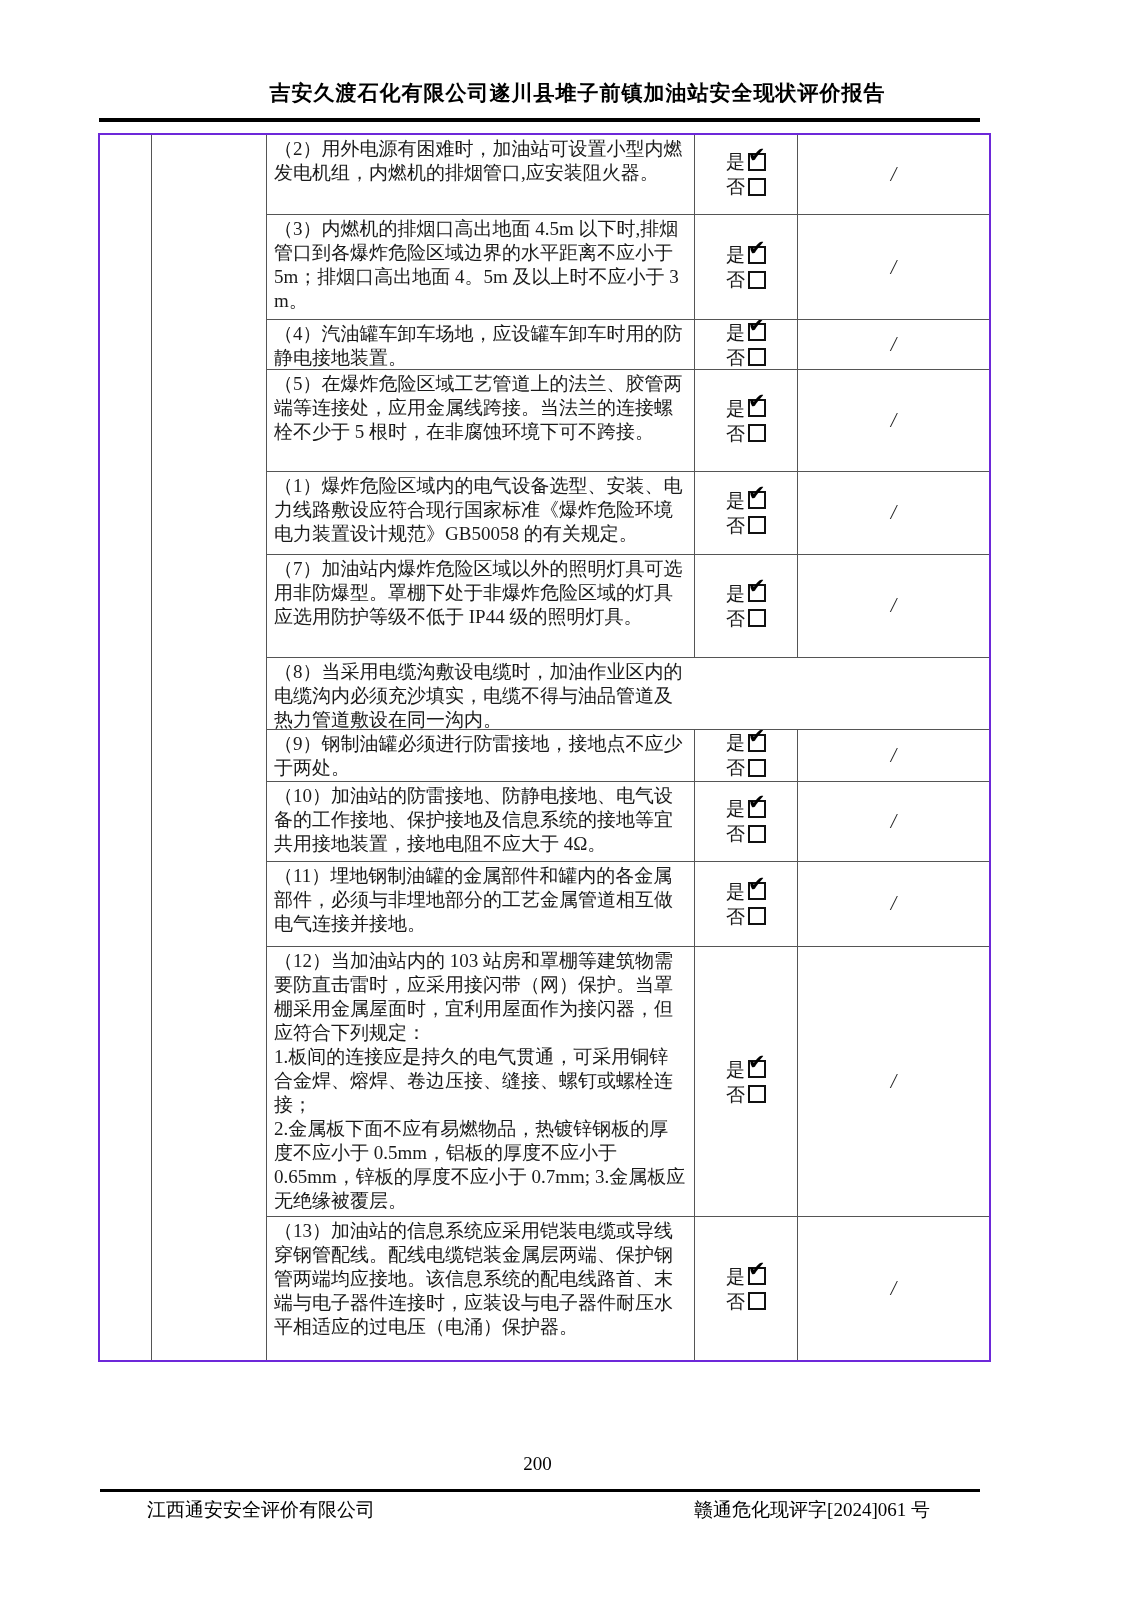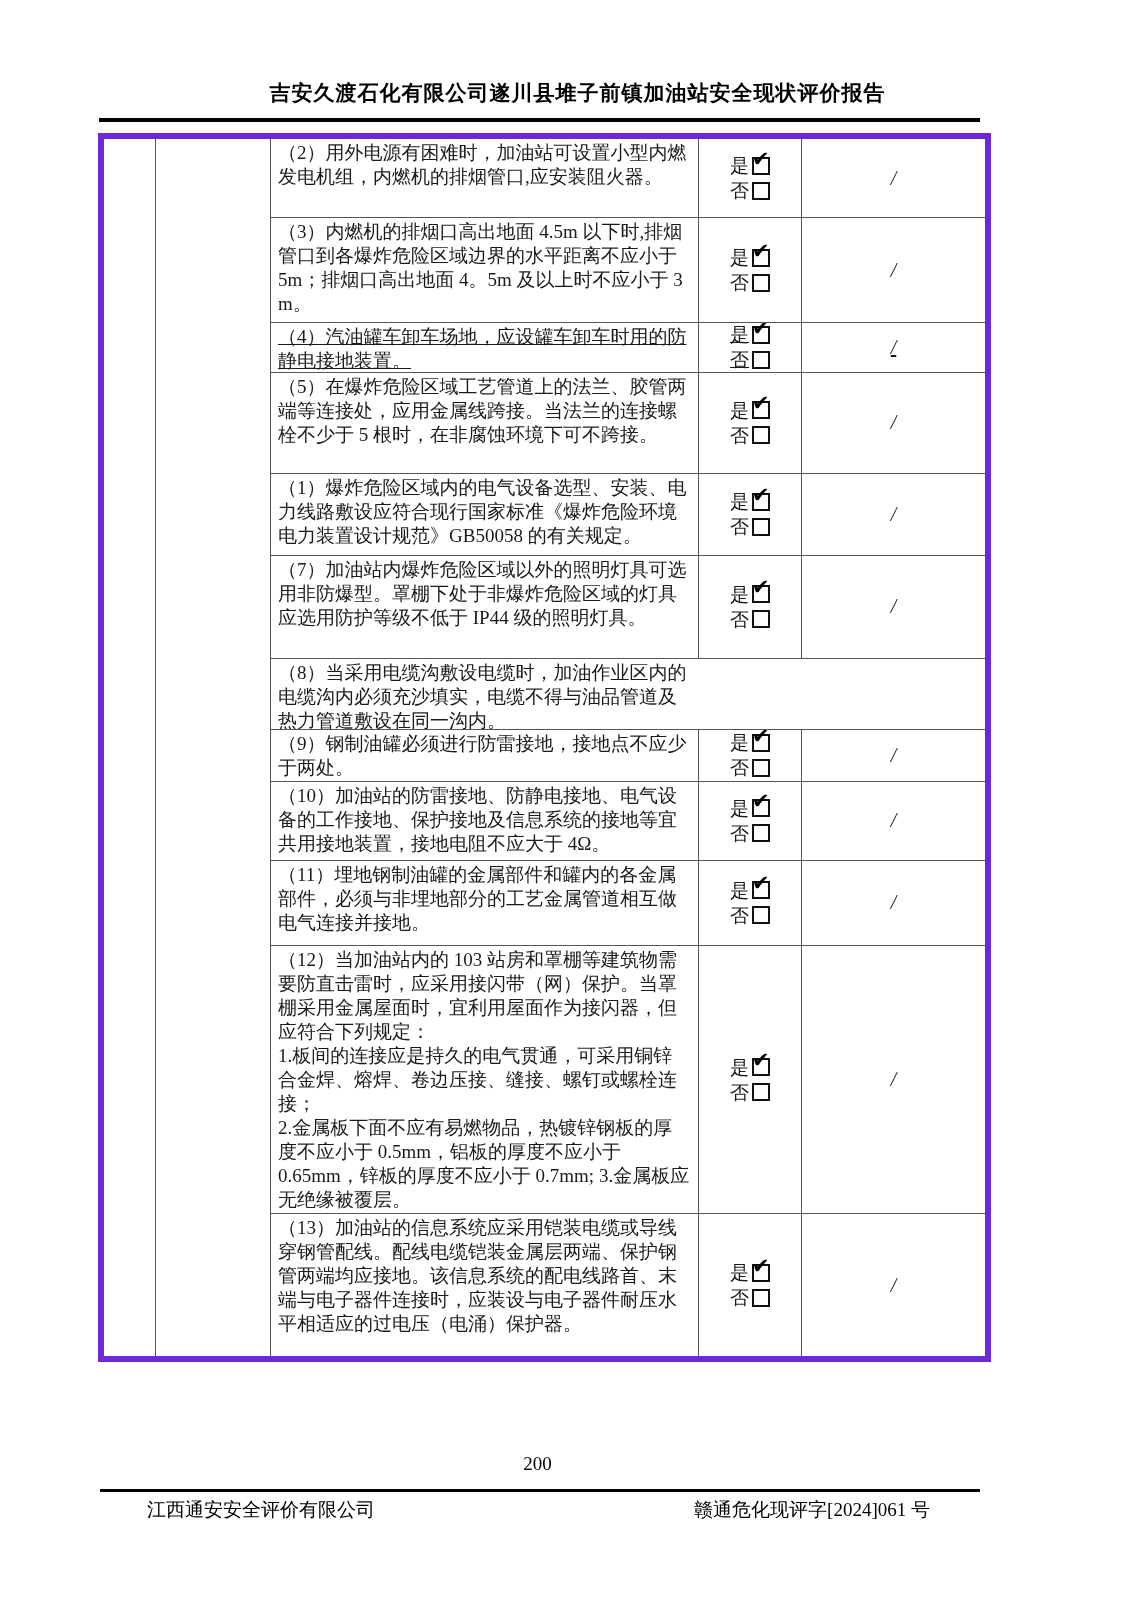--- a/index.html
+++ b/index.html
@@ -8,21 +8,21 @@
     font-family:"Liberation Serif","DejaVu Serif",serif;color:#1a1a1a;
     overflow:hidden;
   }
   .title{
     position:absolute;top:79px;left:0;width:100%;text-align:center;
     font-size:21px;font-weight:600;letter-spacing:1px;color:#000;padding-left:12px;
   }
   .hrule{position:absolute;top:118px;left:99px;width:881px;height:4px;background:#000;}
   .eval-table{
     position:absolute;top:133px;left:98px;width:893px;height:1229px;
-    box-sizing:border-box;border:6px solid #6d28d9;display:flex;background:#fff;
+    box-sizing:border-box;border:2px solid #6d28d9;display:flex;background:#fff;
   }
   .colA{width:51px;border-right:1px solid #555;}
   .colB{width:114px;border-right:1px solid #555;}
   .rows{flex:1;display:flex;flex-direction:column;}
   .t-row{display:flex;box-sizing:border-box;overflow:hidden;}
   .t-row.sep{border-top:1px solid #555;}
   .cell-text{
     width:427px;box-sizing:border-box;padding:2px 8px 0 7px;
     font-size:19px;line-height:24px;white-space:pre-wrap;word-break:break-all;
   }
@@ -88,21 +88,21 @@
               </span>
       </div>
       <div class="cbx-line">
         <span>否</span>
         <span class="box"></span>
       </div>
     </div>
     <div class="cell-remark">/</div>
   </div>
 
-  <div class="t-row sep" style="height: 50px; text-decoration: underline;">
+  <div class="t-row sep" style="height: 50px;">
     <div class="cell-text">（4）汽油罐车卸车场地，应设罐车卸车时用的防静电接地装置。</div>
     <div class="cell-cbx">
       <div class="cbx-line">
         <span>是</span>
         <span class="box">
                 <span class="check-mark">✔</span>
               </span>
       </div>
       <div class="cbx-line">
         <span>否</span>

